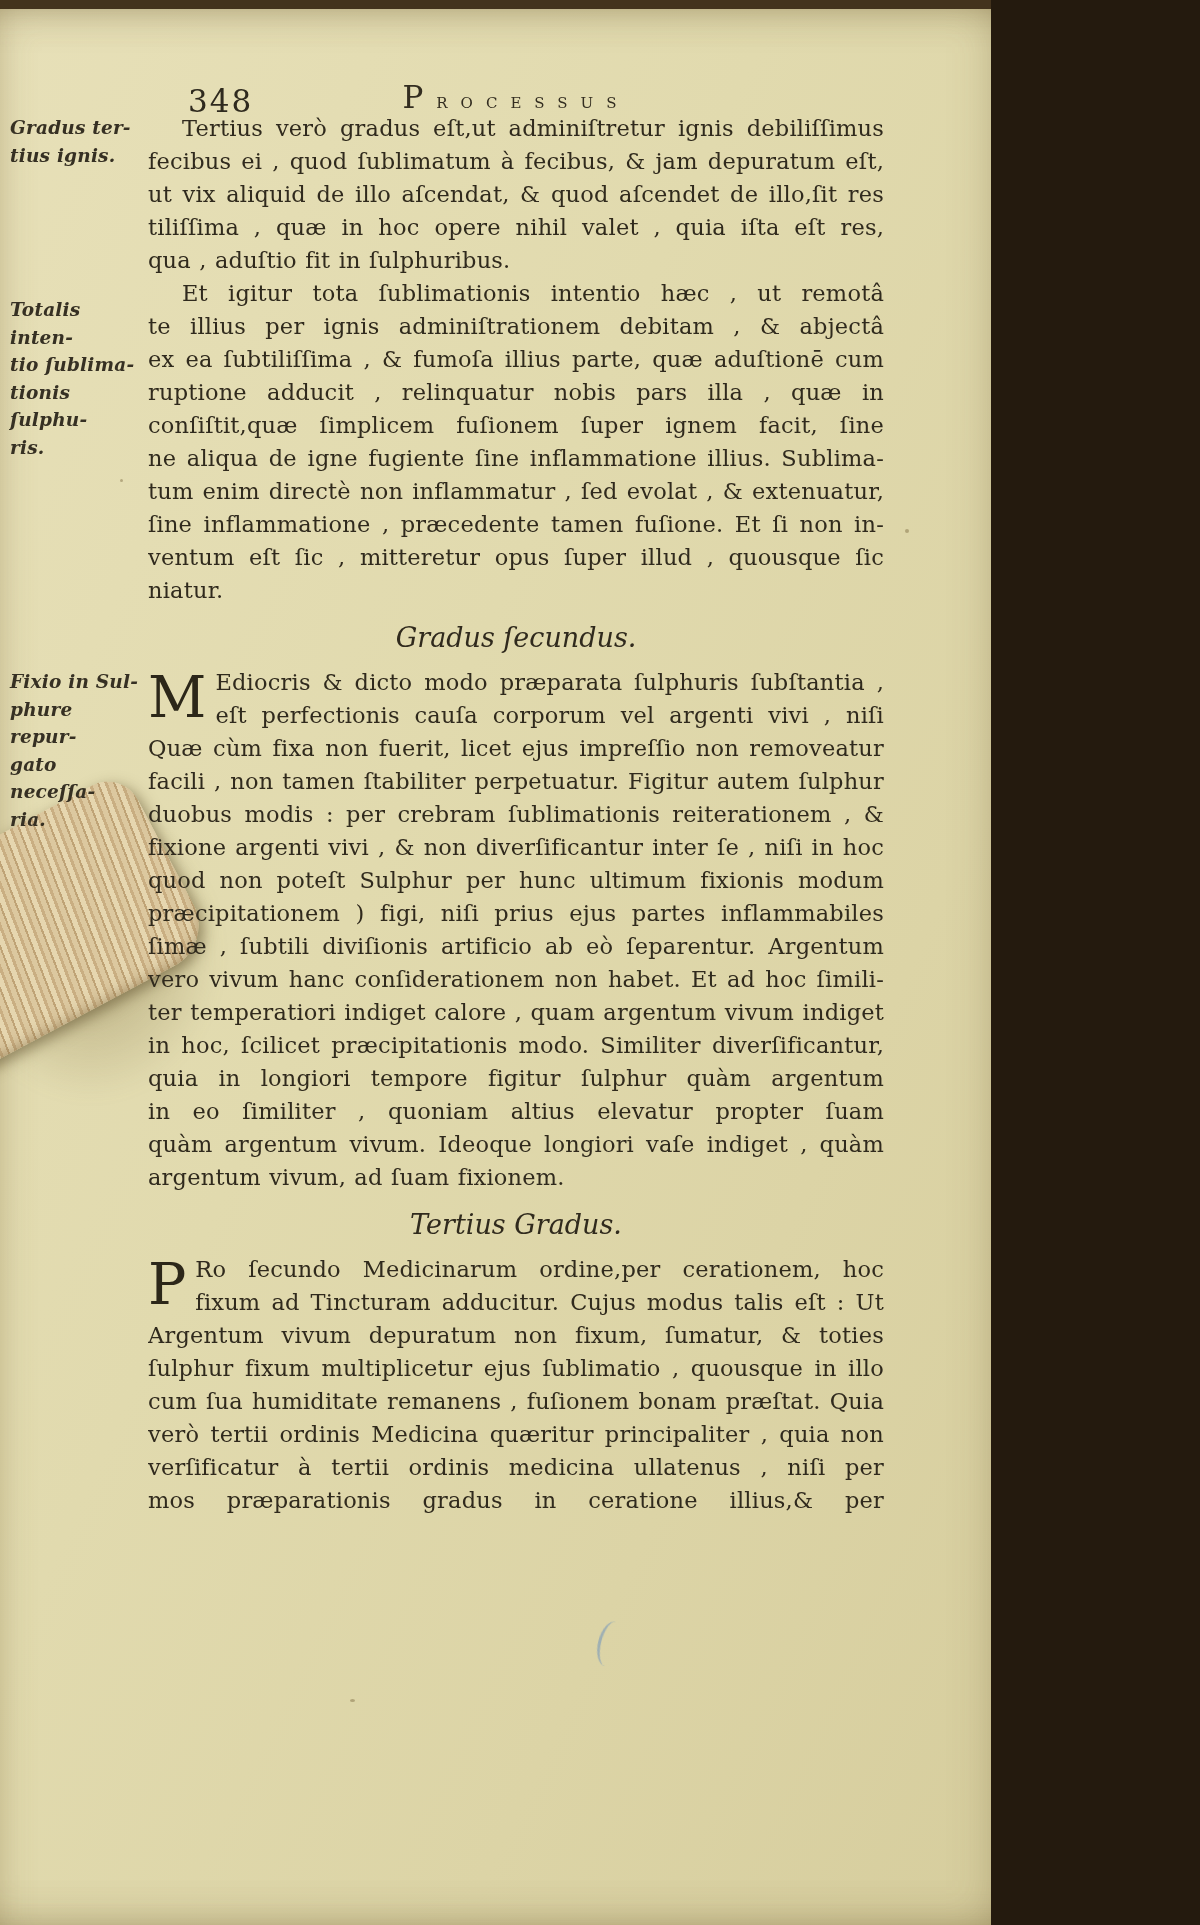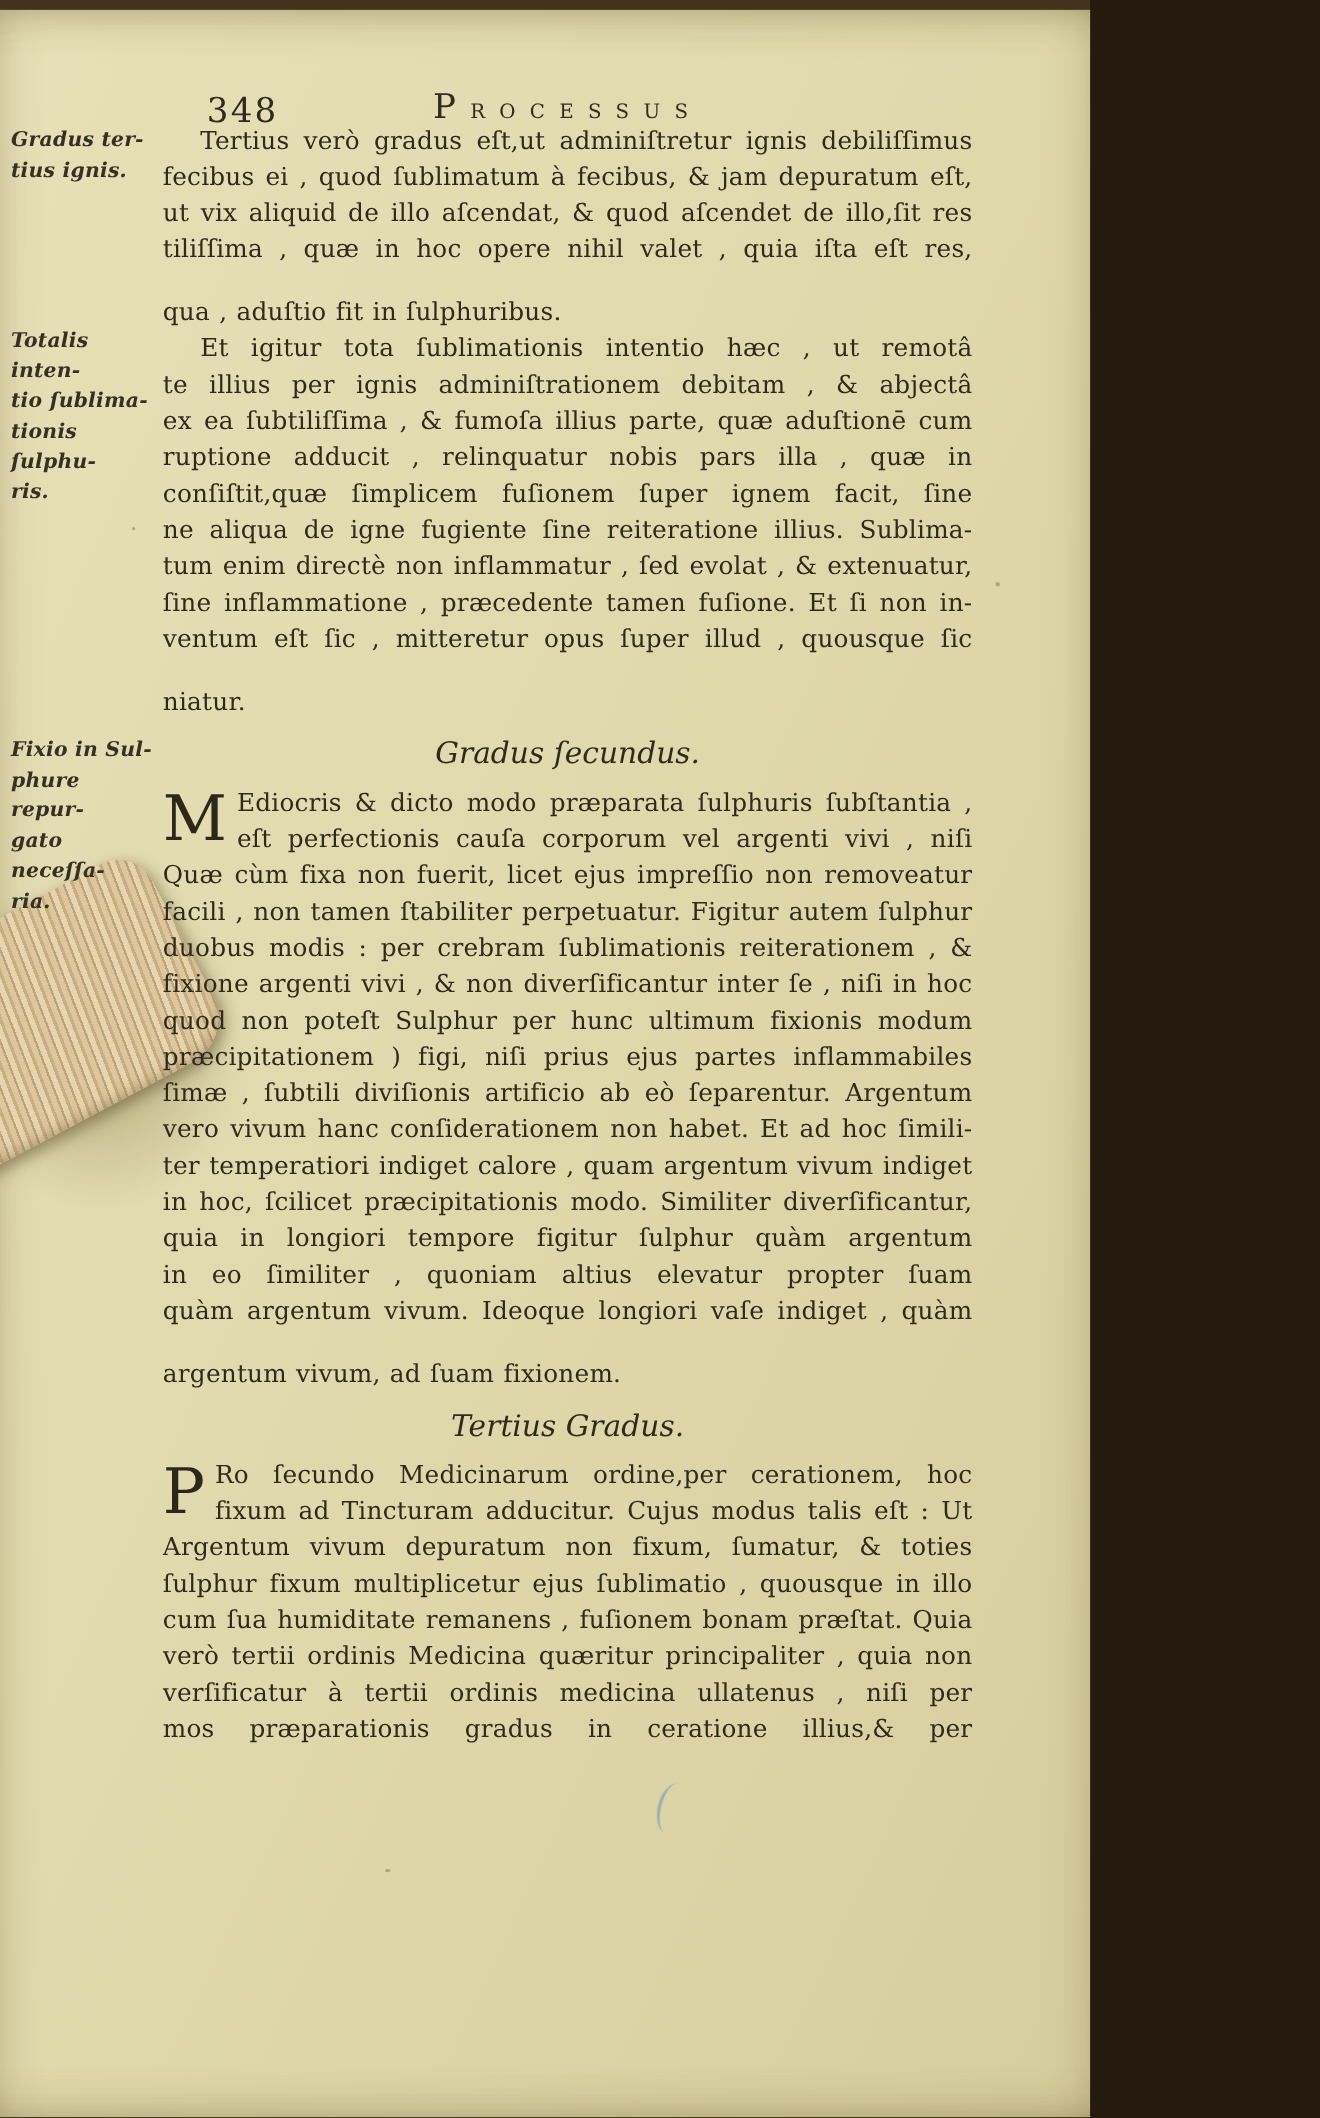--- a/index.html
+++ b/index.html
@@ -13,36 +13,36 @@
     position:absolute;left:0;top:9px;width:1042px;height:1916px;
     background:linear-gradient(115deg,#e7e0b8 0%,#e1daae 40%,#dcd4a6 70%,#d6cd9d 100%);
     box-shadow:
       inset -52px 0 60px -28px rgba(95,75,38,.78),
       inset 16px 16px 42px -24px rgba(125,105,60,.45),
       inset 0 -30px 50px -40px rgba(120,100,55,.35);
   }
   .header-row{position:absolute;left:148px;top:70px;width:736px;height:44px;color:#2f2a1e;}
   .page-number{position:absolute;left:40px;top:4px;font-size:31px;letter-spacing:2px;}
   .running-header{
-    width:100%;text-align:center;font-size:18px;letter-spacing:13px;
+    width:100%;text-align:center;font-size:15px;letter-spacing:13px;
     text-transform:uppercase;color:#332d20;
   }
   .running-header::first-letter{font-size:31px;}
   
   .column{
     position:absolute;left:148px;top:112px;width:736px;
     font-size:22.5px;line-height:33px;color:#302a1d;
   }
   .paragraph{clear:both;}
   .bl{
     height:33px;overflow:hidden;
     text-align:justify;text-align-last:justify;
     word-spacing:1px;letter-spacing:.2px;white-space:normal;
   }
-  .bl.last{text-align-last:left;margin-top:24px;}
+  .bl.last{text-align-last:left;}
   .bl.first{text-indent:34px;}
   .heading{
     clear:both;text-align:center;font-style:italic;font-size:27px;
     margin:14px 0 9px;height:36px;color:#33"2d20;color:#332d20;
   }
   .dropcap{
     float:left;font-size:57px;line-height:57px;padding:3px 9px 0 0;
     color:#2c2719;
   }
   .catchword-line{clear:both;height:33px;margin-top:4px;text-align:right;padding-right:2px;}
@@ -118,21 +118,21 @@
         <div class="bl">ut vix aliquid de illo aſcendat, &amp; quod aſcendet de illo,ſit res ſub-</div>
         <div class="bl">tiliſſima , quæ in hoc opere nihil valet , quia iſta eſt res, mediante</div>
         <div class="bl last">qua , aduſtio fit in ſulphuribus.</div>
       </div>
       <div class="paragraph">
         <div class="bl first">Et igitur tota ſublimationis intentio hæc , ut remotâ terreita-</div>
         <div class="bl">te illius per ignis adminiſtrationem debitam , &amp; abjectâ ſimiliter</div>
         <div class="bl">ex ea ſubtiliſſima , &amp; fumoſa illius parte, quæ aduſtionē cum cor-</div>
         <div class="bl">ruptione adducit , relinquatur nobis pars illa , quæ in æqualitate</div>
         <div class="bl">conſiſtit,quæ ſimplicem fuſionem ſuper ignem facit, ſine aduſtio-</div>
-        <div class="bl">ne aliqua de igne fugiente ſine reiteratione illius.   Sublima-</div>
+        <div class="bl">ne aliqua de igne fugiente ſine inflammatione illius.   Sublima-</div>
         <div class="bl">tum enim directè non inflammatur , ſed evolat , &amp; extenuatur,</div>
         <div class="bl">ſine inflammatione , præcedente tamen fuſione.   Et ſi non in-</div>
         <div class="bl">ventum eſt ſic , mitteretur opus ſuper illud , quousque ſic inve-</div>
         <div class="bl last">niatur.</div>
       </div>
       <div class="heading">Gradus ſecundus.</div>
       <div class="paragraph">
         <span class="dropcap">M</span>
         <div class="bl">Ediocris &amp; dicto modo præparata ſulphuris ſubſtantia , non</div>
         <div class="bl">eſt perfectionis cauſa corporum vel argenti vivi , niſi figatur,</div>

